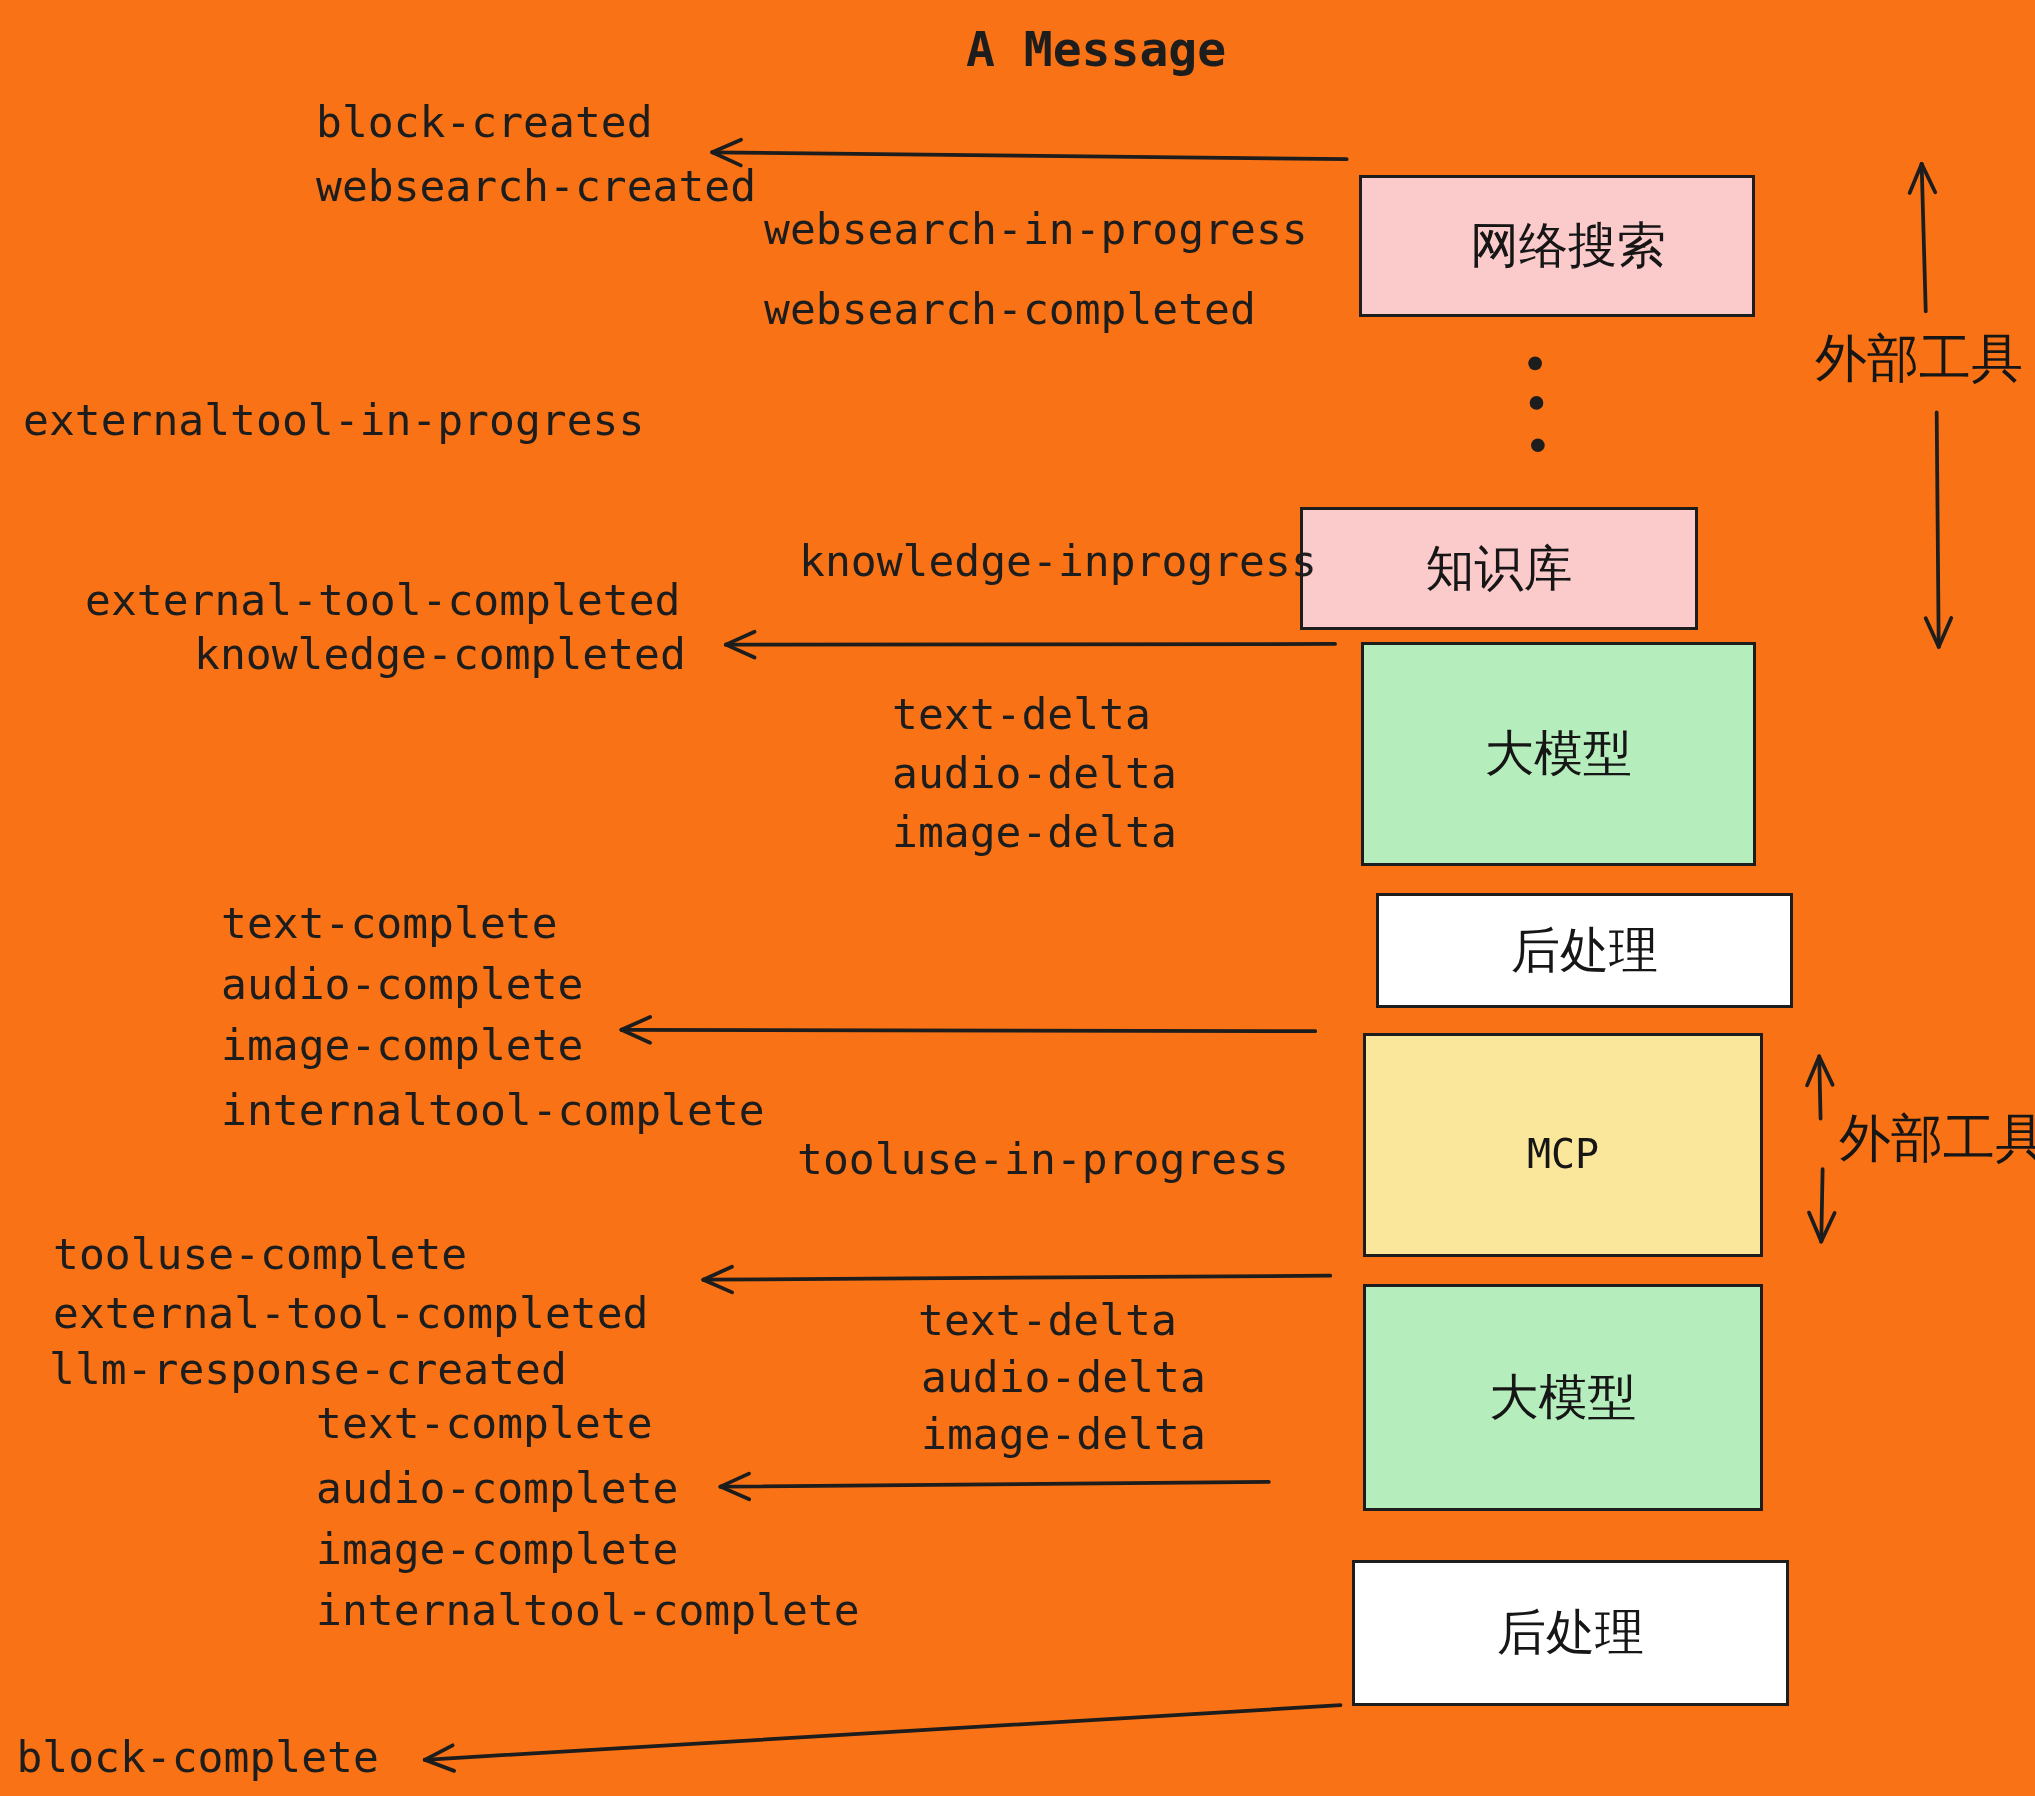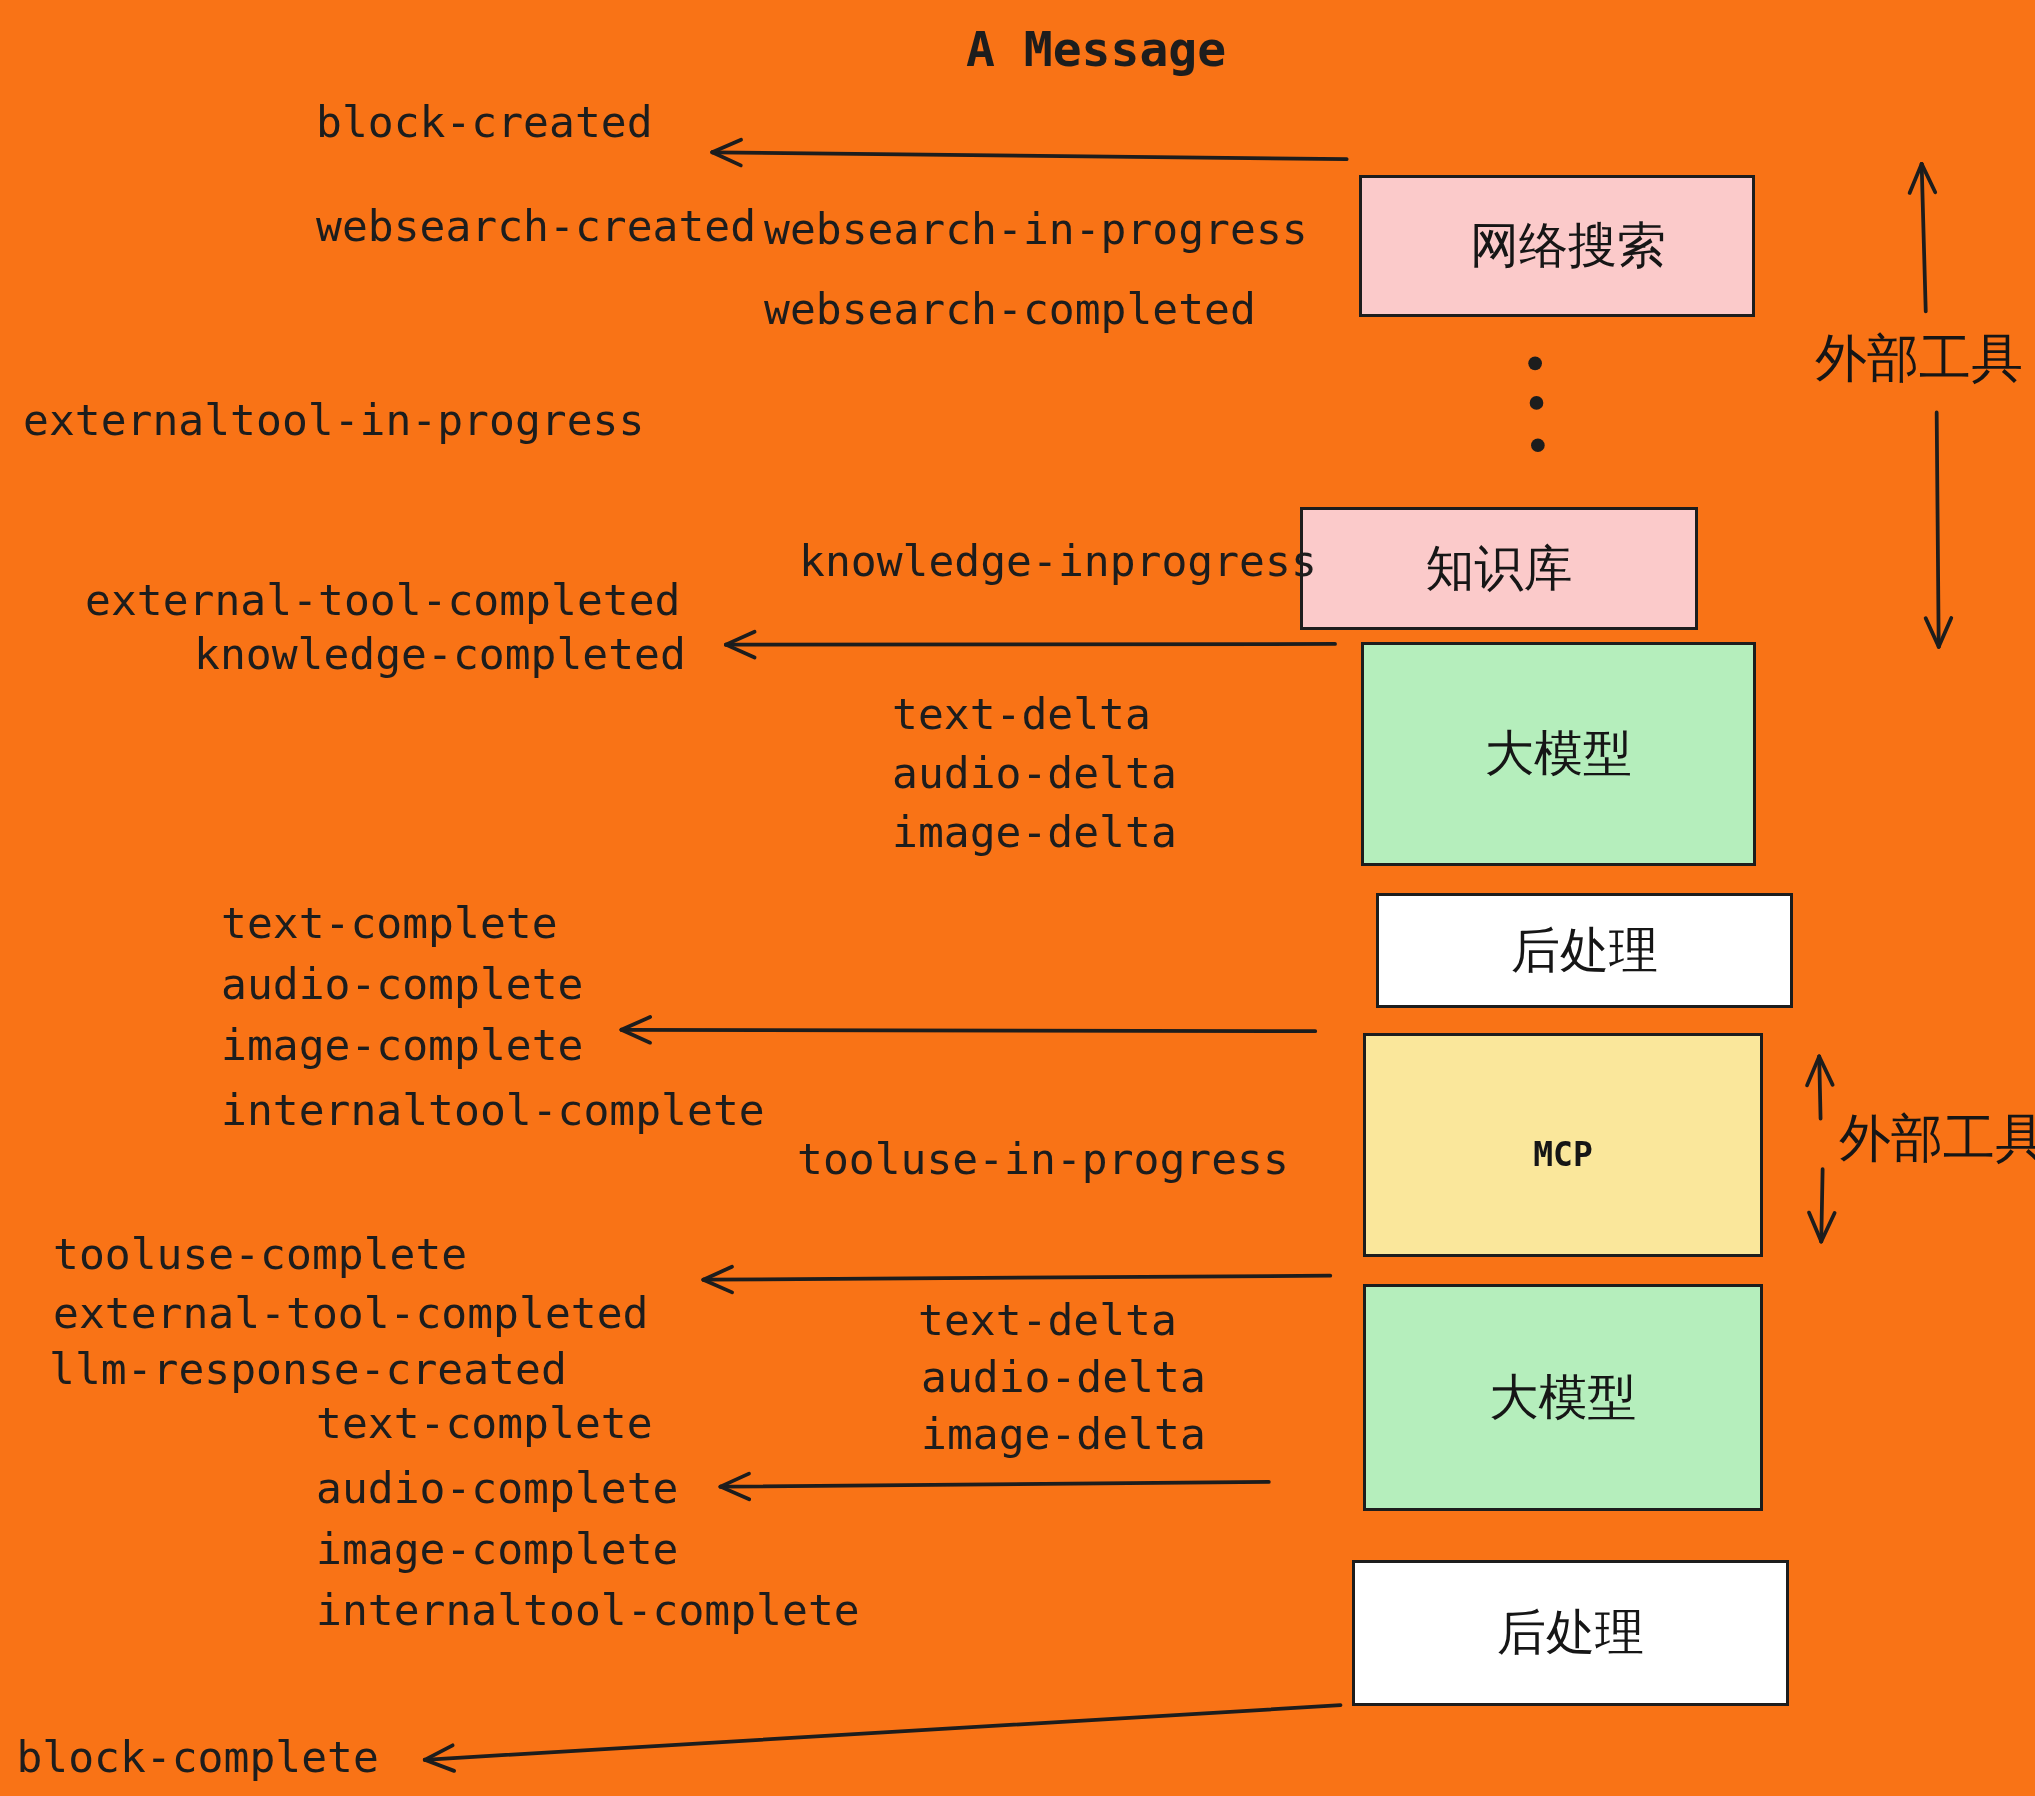--- a/index.html
+++ b/index.html
@@ -38,22 +38,22 @@
   }
   .flow-box .box-label{
     font-family:"Liberation Sans", sans-serif;
     font-size:49px;
     font-weight:500;
     color:#161616;
     white-space:nowrap;
   }
   .flow-box.mono-label .box-label{
     font-family:"DejaVu Sans Mono", monospace;
-    font-weight:bold;
-    font-size:33px;
+    font-weight:normal;
+    font-size:40px;
     margin-top:18px;
   }
   .side-label{
     position:absolute;
     font-family:"Liberation Sans", sans-serif;
     font-size:52px;
     font-weight:500;
     white-space:nowrap;
     transform:translateY(-50%);
     color:#161616;
@@ -147,21 +147,21 @@
   <div class="flow-box" style="left: 1363px; top: 1284px; width: 400px; height: 227px; background: rgb(181, 238, 188);">
     <span class="box-label">大模型</span>
   </div>
 
   <div class="flow-box" style="left: 1352px; top: 1560px; width: 437px; height: 146px; background: rgb(255, 255, 255);">
     <span class="box-label">后处理</span>
   </div>
 
   <div class="event-label" style="left: 316px; top: 122px;">block-created</div>
 
-  <div class="event-label" style="left: 316px; top: 186px; margin-top: 40px;">websearch-created</div>
+  <div class="event-label" style="left: 316px; top: 186px;">websearch-created</div>
 
   <div class="event-label" style="left: 764px; top: 229px;">websearch-in-progress</div>
 
   <div class="event-label" style="left: 764px; top: 309px; text-align: right;">websearch-completed</div>
 
   <div class="event-label" style="left: 23px; top: 420px;">externaltool-in-progress</div>
 
   <div class="event-label" style="left: 799px; top: 561px;">knowledge-inprogress</div>
 
   <div class="event-label" style="left: 85px; top: 600px;">external-tool-completed</div>

